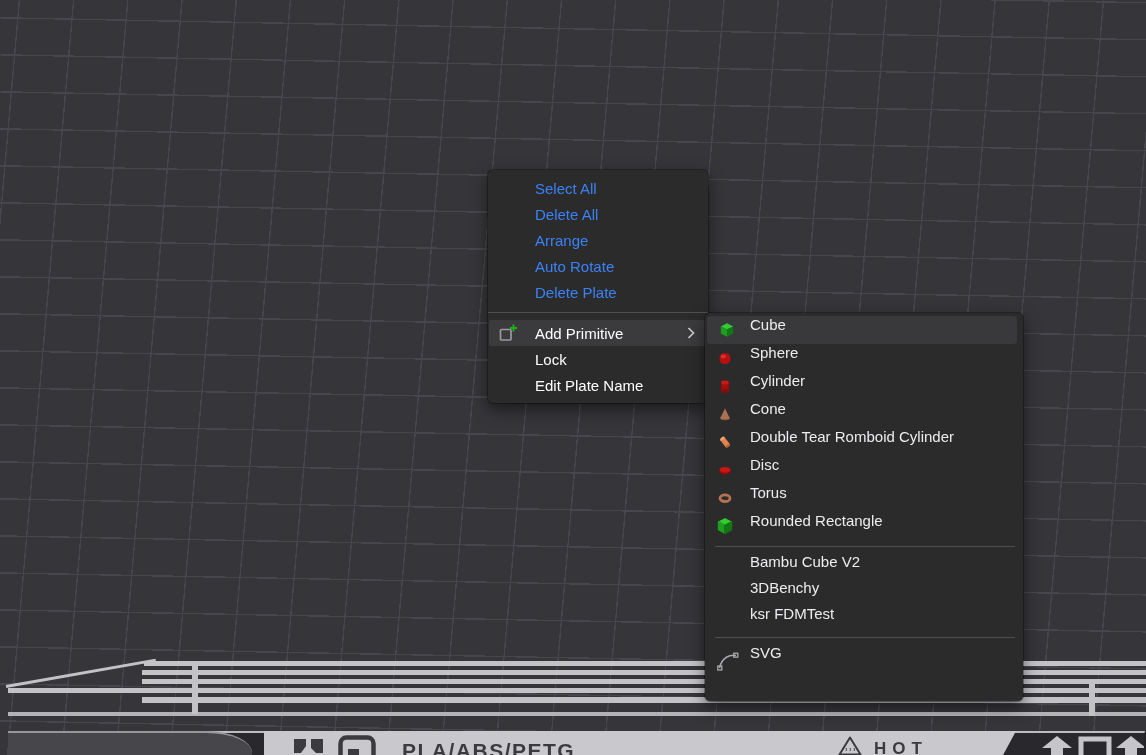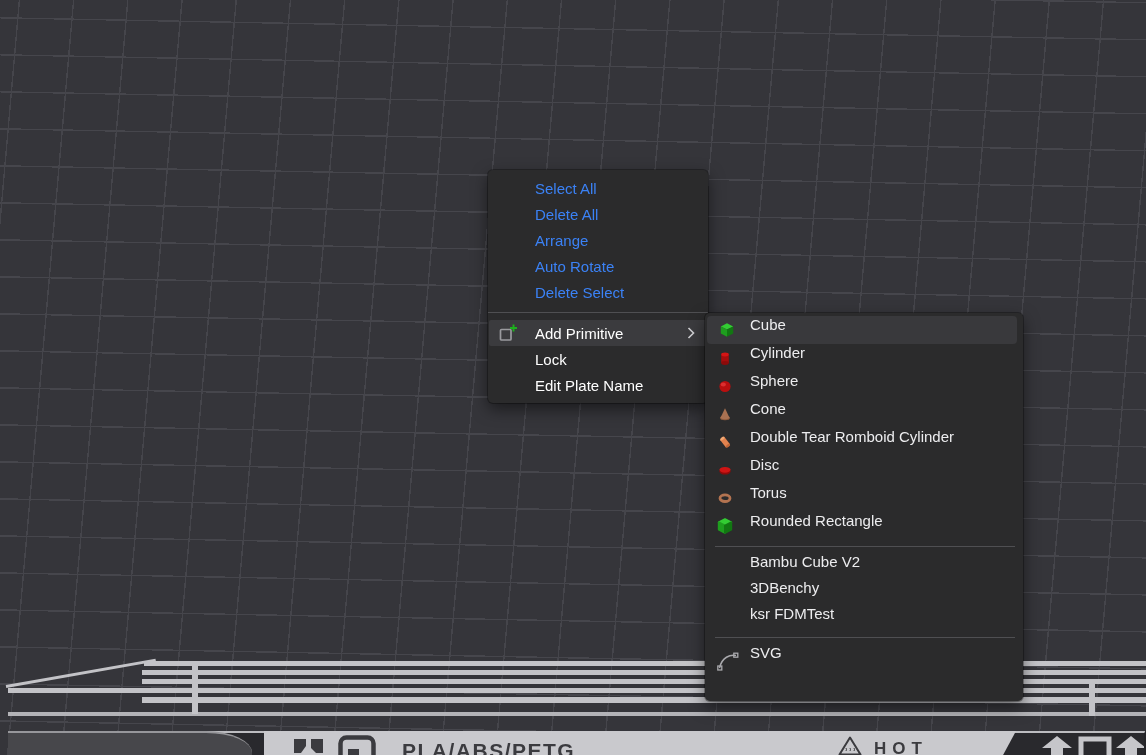--- a/index.html
+++ b/index.html
@@ -127,21 +127,21 @@
   <div class="mrow disabled">
     <span>Delete All</span>
   </div>
   <div class="mrow disabled">
     <span>Arrange</span>
   </div>
   <div class="mrow disabled">
     <span>Auto Rotate</span>
   </div>
   <div class="mrow disabled">
-    <span>Delete Select</span>
+    <span>Delete Plate</span>
   </div>
   <div class="msep"></div>
   <div class="mrow active">
     <span class="micon">
       <svg width="20" height="20" viewBox="0 0 20 20">
         <rect x="2.5" y="6.5" width="10.5" height="10.5" rx="1" fill="none" stroke="#9a9a9e" stroke-width="1.7"></rect>
         <path d="M12 5 h7 M15.5 1.5 v7" stroke="#1db11d" stroke-width="1.9" fill="none"></path>
       </svg>
     </span>
     <span>Add Primitive</span>
@@ -166,35 +166,35 @@
         <polygon points="8,1.2 14.2,4.4 8,7.6 1.8,4.4" fill="#33cc33"></polygon>
         <polygon points="1.8,4.4 8,7.6 8,14.8 1.8,11.6" fill="#1e9e1e"></polygon>
         <polygon points="14.2,4.4 8,7.6 8,14.8 14.2,11.6" fill="#127712"></polygon>
       </svg>
     </span>
     <span>Cube</span>
   </div>
   <div class="srow">
     <span class="micon">
       <svg width="16" height="16" viewBox="0 0 16 16">
+        <circle cx="8" cy="8.5" r="5.6" fill="#b90f0f"></circle>
+        <ellipse cx="6.3" cy="6.4" rx="2.6" ry="2" fill="#e23535" opacity="0.85"></ellipse>
+      </svg>
+    </span>
+    <span>Sphere</span>
+  </div>
+  <div class="srow">
+    <span class="micon">
+      <svg width="16" height="16" viewBox="0 0 16 16">
         <rect x="4.2" y="4.5" width="7.6" height="8.5" fill="#a50d0d"></rect>
         <ellipse cx="8" cy="13" rx="3.8" ry="1.9" fill="#8c0a0a"></ellipse>
         <ellipse cx="8" cy="4.5" rx="3.8" ry="1.9" fill="#d31515"></ellipse>
       </svg>
     </span>
     <span>Cylinder</span>
-  </div>
-  <div class="srow">
-    <span class="micon">
-      <svg width="16" height="16" viewBox="0 0 16 16">
-        <circle cx="8" cy="8.5" r="5.6" fill="#b90f0f"></circle>
-        <ellipse cx="6.3" cy="6.4" rx="2.6" ry="2" fill="#e23535" opacity="0.85"></ellipse>
-      </svg>
-    </span>
-    <span>Sphere</span>
   </div>
   <div class="srow">
     <span class="micon">
       <svg width="16" height="16" viewBox="0 0 16 16">
         <ellipse cx="8" cy="12" rx="4.9" ry="2.2" fill="#8f5c3e"></ellipse>
         <path d="M8 2.2 L12.6 12 Q8 14.6 3.4 12 Z" fill="#aa7252"></path>
       </svg>
     </span>
     <span>Cone</span>
   </div>

